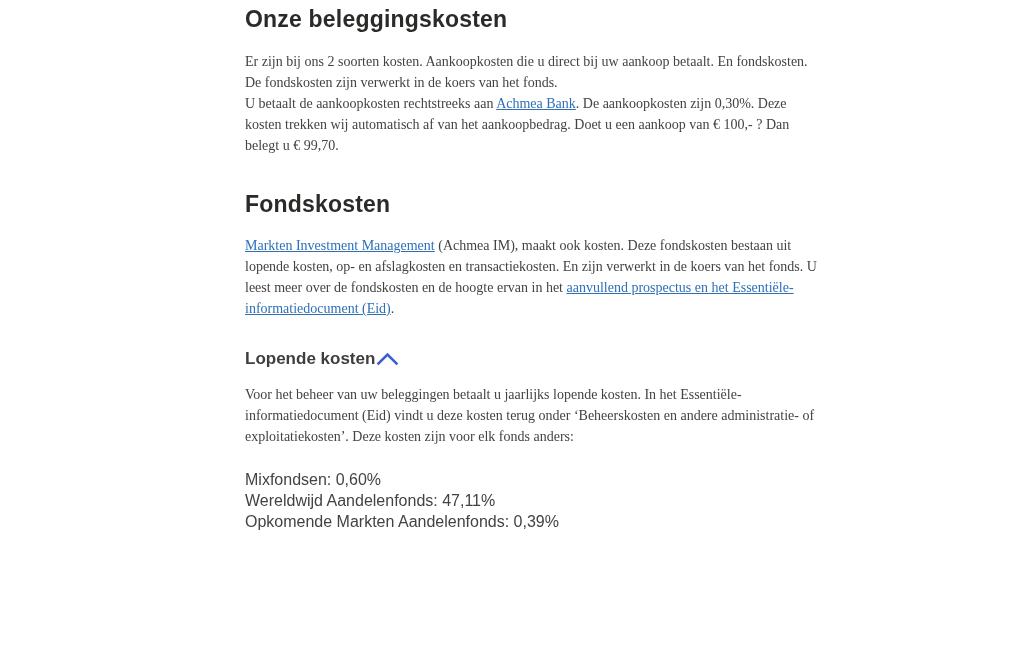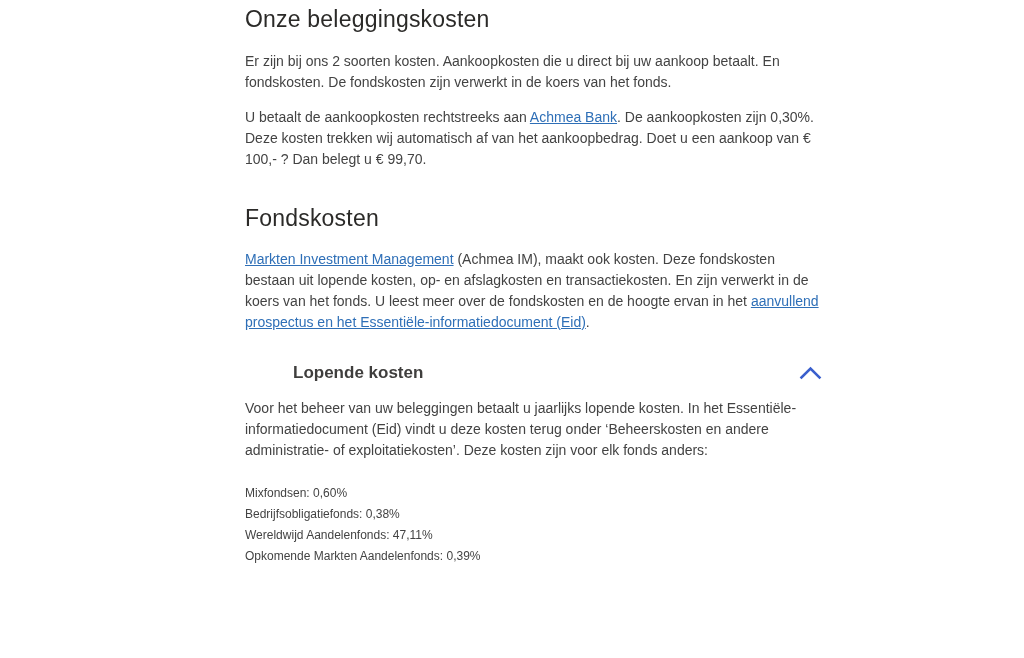--- a/index.html
+++ b/index.html
@@ -17,64 +17,64 @@
     overflow:hidden;
   }
   .content-column{
     width:578px;
     margin-left:245px;
     padding-top:4px;
   }
   h1,h2{
     font-size:23px;
     line-height:30px;
-    font-weight:400;
+    font-weight:700;
     color:var(--heading-text);
     letter-spacing:0.2px;
   }
   h1{margin:0;}
   h2.sec{margin-top:31px;}
   h2.sec-fonds{margin-top:33px;}
   p{
     font-size:14px;
     line-height:21px;
     color:var(--body-text);
+    font-family:Liberation Serif, serif;
   }
   p.intro{margin-top:17px;}
-  p.body-after-heading{margin-top:14px;}
+  p.body-after-heading{margin-top:0;}
   p.body-fonds{margin-top:16px;}
   p.body-lopende{margin-top:14px;}
   a{
     color:var(--link-blue);
     text-decoration:underline;
     cursor:pointer;
   }
   .accordion-row{
     margin-top:29px;
     display:flex;
     align-items:center;
-    justify-content:space-between;
+    justify-content:flex-start;
     cursor:pointer;
-    margin-left:48px;
   }
   .accordion-row h3{
     font-size:17px;
     line-height:22px;
     font-weight:700;
     color:#3f3e3d;
   }
   .chevron{
     color:var(--chevron-blue);
     display:inline-flex;
     align-items:center;
     padding:2px 1px;
   }
   .fund-list{
     margin-top:22px;
-    font-size:12px;
+    font-size:16px;
     line-height:21px;
     color:var(--body-text);
   }
 </style>
 </head>
 <body>
 
 <main class="content-column">
 
   <h1>Onze beleggingskosten</h1>
@@ -94,18 +94,17 @@
       <svg width="23" height="14" viewBox="0 0 23 14" aria-hidden="true">
         <polyline points="2.5,11.5 11.5,2.5 20.5,11.5" fill="none" stroke="currentColor" stroke-width="2.6" stroke-linecap="square" stroke-linejoin="miter"></polyline>
       </svg>
     </span>
   </div>
 
   <p class="body-lopende">Voor het beheer van uw beleggingen betaalt u jaarlijks lopende kosten. In het Essentiële-informatiedocument (Eid) vindt u deze kosten terug onder ‘Beheerskosten en andere administratie- of exploitatiekosten’. Deze kosten zijn voor elk fonds anders:</p>
 
   <div class="fund-list">
     <div>Mixfondsen: 0,60%</div>
-    <div>Bedrijfsobligatiefonds: 0,38%</div>
     <div>Wereldwijd Aandelenfonds: 47,11%</div>
     <div>Opkomende Markten Aandelenfonds: 0,39%</div>
   </div>
 
 </main>
 
 </body></html>

